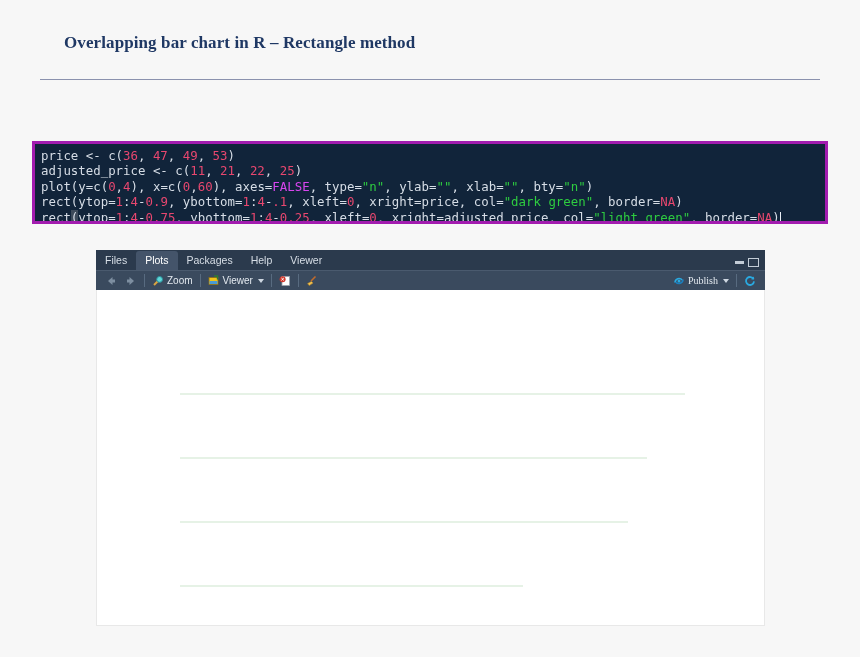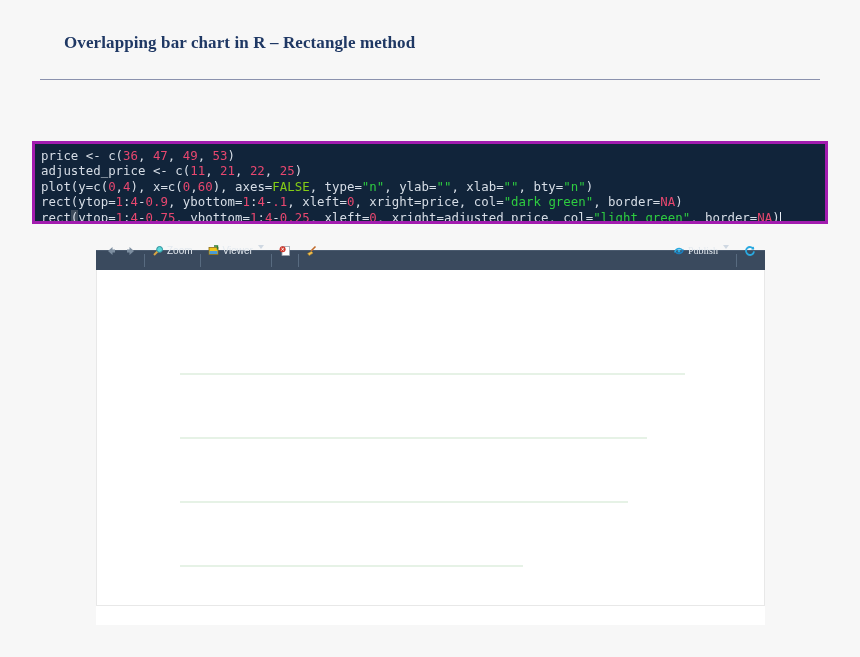--- a/index.html
+++ b/index.html
@@ -50,21 +50,21 @@
     font-family: "DejaVu Sans Mono", "Liberation Mono", monospace;
     font-size: 12.4px;
     line-height: 15.4px;
     color: #d6dde6;
     white-space: pre;
     overflow: hidden;
   }
   #code-block .ln { display: block; height: 15.4px; }
   .tok-num  { color: #e8476f; }
   .tok-str  { color: #2ecc40; }
-  .tok-bool { color: #84cc16; }
+  .tok-bool { color: #d946ef; }
   .tok-na   { color: #e8476f; }
   .tok-plain{ color: #d6dde6; }
   .sel      { background: #3d4a5a; }
   .caret {
     display: inline-block;
     width: 1px;
     height: 12px;
     background: #e9eef5;
     vertical-align: -2px;
   }
@@ -124,20 +124,21 @@
     position: relative;
     height: 19px;
     background: #3a4a5e;
     border-top: 1px solid #4a5a6e;
     display: flex;
     align-items: center;
     padding-left: 5px;
   }
   .tb-item {
     display: flex;
+    align-items: center;
     gap: 3px;
     font-size: 10px;
     color: #e3e9ef;
     padding: 0 4px;
     height: 31px;
     cursor: default;
   }
   .tb-sep {
     width: 1px;
     height: 13px;
@@ -186,20 +187,32 @@
 </head>
 <body>
 
 <div id="page-title">Overlapping bar chart in R – Rectangle method</div>
 <div id="title-rule"></div>
 
 <div id="code-block"><span class="ln"><span class="tok-plain">price &lt;- c(</span><span class="tok-num">36</span><span class="tok-plain">, </span><span class="tok-num">47</span><span class="tok-plain">, </span><span class="tok-num">49</span><span class="tok-plain">, </span><span class="tok-num">53</span><span class="tok-plain">)</span></span><span class="ln"><span class="tok-plain">adjusted_price &lt;- c(</span><span class="tok-num">11</span><span class="tok-plain">, </span><span class="tok-num">21</span><span class="tok-plain">, </span><span class="tok-num">22</span><span class="tok-plain">, </span><span class="tok-num">25</span><span class="tok-plain">)</span></span><span class="ln"><span class="tok-plain">plot(y=c(</span><span class="tok-num">0</span><span class="tok-plain">,</span><span class="tok-num">4</span><span class="tok-plain">), x=c(</span><span class="tok-num">0</span><span class="tok-plain">,</span><span class="tok-num">60</span><span class="tok-plain">), axes=</span><span class="tok-bool">FALSE</span><span class="tok-plain">, type=</span><span class="tok-str">"n"</span><span class="tok-plain">, ylab=</span><span class="tok-str">""</span><span class="tok-plain">, xlab=</span><span class="tok-str">""</span><span class="tok-plain">, bty=</span><span class="tok-str">"n"</span><span class="tok-plain">)</span></span><span class="ln"><span class="tok-plain">rect(ytop=</span><span class="tok-num">1</span><span class="tok-plain">:</span><span class="tok-num">4</span><span class="tok-plain">-</span><span class="tok-num">0.9</span><span class="tok-plain">, ybottom=</span><span class="tok-num">1</span><span class="tok-plain">:</span><span class="tok-num">4</span><span class="tok-plain">-</span><span class="tok-num">.1</span><span class="tok-plain">, xleft=</span><span class="tok-num">0</span><span class="tok-plain">, xright=price, col=</span><span class="tok-str">"dark green"</span><span class="tok-plain">, border=</span><span class="tok-na">NA</span><span class="tok-plain">)</span></span><span class="ln"><span class="tok-plain">rect</span><span class="sel">(</span><span class="tok-plain">ytop=</span><span class="tok-num">1</span><span class="tok-plain">:</span><span class="tok-num">4</span><span class="tok-plain">-</span><span class="tok-num">0.75</span><span class="tok-plain">, ybottom=</span><span class="tok-num">1</span><span class="tok-plain">:</span><span class="tok-num">4</span><span class="tok-plain">-</span><span class="tok-num">0.25</span><span class="tok-plain">, xleft=</span><span class="tok-num">0</span><span class="tok-plain">, xright=adjusted_price, col=</span><span class="tok-str">"light green"</span><span class="tok-plain">, border=</span><span class="tok-na">NA</span><span class="tok-plain">)</span><span class="caret"></span></span></div>
 
 <div id="plots-panel">
 
+  <div id="panel-tabbar">
+
+    <div class="tab">Files</div>
+      <div class="tab active">Plots</div>
+      <div class="tab">Packages</div>
+      <div class="tab">Help</div>
+      <div class="tab">Viewer</div>
+      <div id="window-buttons">
+      <div class="winbtn-min"></div>
+      <div class="winbtn-max"></div>
+    </div>
+  </div>
 
   <div id="panel-toolbar">
 
     <div class="tb-item">
       <svg class="arrow-ico" viewBox="0 0 12 12">
         <path d="M7.5 2 L3 6 L7.5 10 L7.5 7.5 L10 7.5 L10 4.5 L7.5 4.5 Z" fill="#7d8ea0"></path>
       </svg>
     </div>
     <div class="tb-item">
       <svg class="arrow-ico" viewBox="0 0 12 12">

